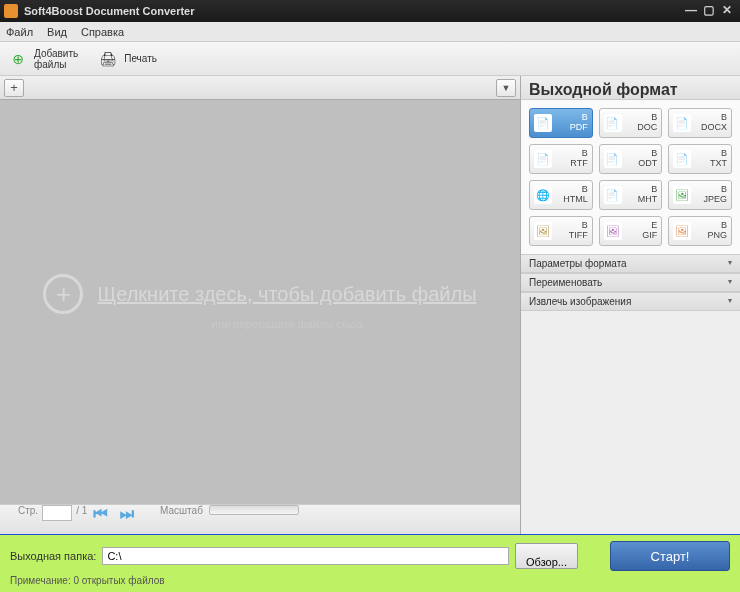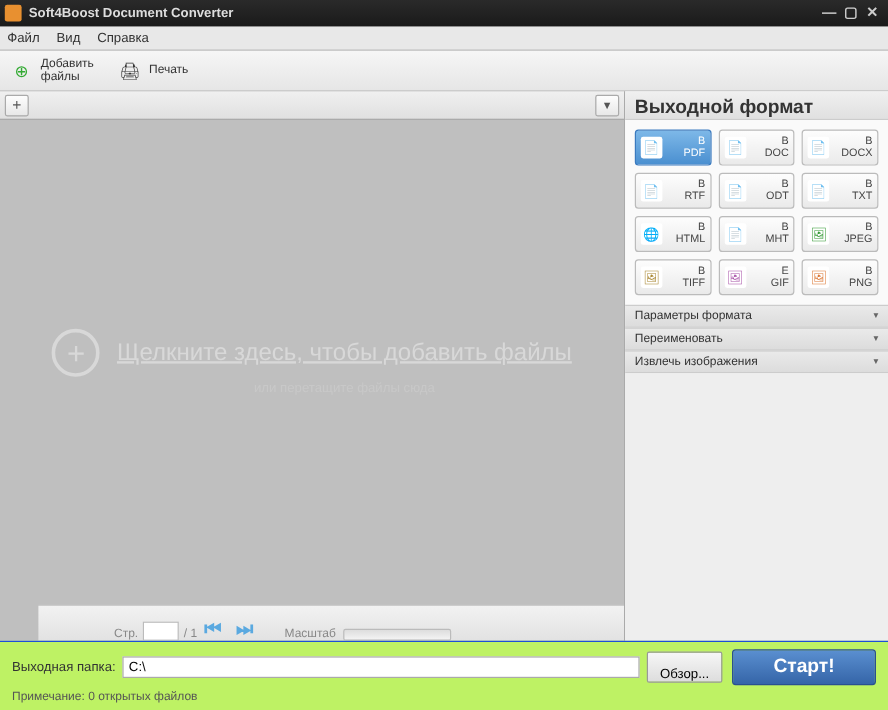--- a/index.html
+++ b/index.html
@@ -18,38 +18,38 @@
 .left-pane { flex: 1; display: flex; flex-direction: column; background: #bfbfbf; border-right: 1px solid #aaa; }
 .tab-strip { height: 24px; background: linear-gradient(#f0f0f0,#e0e0e0); display: flex; align-items: center; padding: 0 4px; border-bottom: 1px solid #aaa; }
 .tab-add { width: 20px; height: 18px; background: linear-gradient(#fdfdfd,#e8e8e8); border: 1px solid #aaa; border-radius: 2px; text-align: center; font-size: 13px; line-height: 16px; color: #555; cursor: pointer; }
 .tab-strip .spacer { flex: 1; }
 .tab-drop { width: 20px; height: 18px; background: linear-gradient(#fdfdfd,#e8e8e8); border: 1px solid #aaa; border-radius: 2px; text-align: center; font-size: 9px; line-height: 16px; color: #555; cursor: pointer; }
 .drop-area { flex: 1; display: flex; flex-direction: column; align-items: center; justify-content: center; color: #d8d8d8; }
 .drop-plus { width: 40px; height: 40px; border: 3px solid #d8d8d8; border-radius: 50%; display: flex; align-items: center; justify-content: center; font-size: 26px; margin-right: 14px; }
 .drop-row { display: flex; align-items: center; }
 .drop-text { font-size: 20px; text-decoration: underline; }
 .drop-sub { font-size: 11px; color: #c8c8c8; margin-top: 4px; margin-left: 54px; }
-.pager { height: 30px; background: linear-gradient(#f2f2f2,#e2e2e2); display: flex; align-items: flex-end; padding: 0 63px; font-size: 10px; color: #888; border-top: 1px solid #ccc; margin-left: 32px; }
+.pager { height: 30px; background: linear-gradient(#f2f2f2,#e2e2e2); display: flex; align-items: flex-start; padding: 0 18px; font-size: 10px; color: #888; border-top: 1px solid #ccc; }
 .pager input[type=text] { width: 30px; height: 16px; font-size: 10px; border: 1px solid #bbb; margin: 0 4px; text-align: center; }
 .pg-icon { font-size: 16px; color: #5aa9e0; margin: 0 6px; cursor: pointer; font-weight: bold; }
 .zoom-slider { width: 90px; height: 10px; background: linear-gradient(#ddd,#f4f4f4); border: 1px solid #bbb; border-radius: 2px; margin-left: 6px; }
 .right-pane { width: 219px; background: #eee; display: flex; flex-direction: column; }
 .rp-header { height: 24px; background: linear-gradient(#f0f0f0,#e0e0e0); border-bottom: 1px solid #ccc; font-size: 16px; font-weight: bold; color: #333; padding: 5px 8px; }
 .format-grid { padding: 8px; display: grid; grid-template-columns: repeat(3, 1fr); gap: 6px; background: #fafafa; }
 .fmt-btn { height: 30px; background: linear-gradient(#fdfdfd,#eaeaea); border: 1px solid #bbb; border-radius: 3px; display: flex; align-items: center; padding: 0 4px; cursor: pointer; font-size: 9px; color: #444; }
 .fmt-btn.selected { background: linear-gradient(#7db8e8,#4a8fd0); border-color: #3a7abf; color: #fff; }
 .fmt-icon { width: 18px; height: 18px; margin-right: 3px; display: flex; align-items: center; justify-content: center; font-size: 11px; border-radius: 2px; }
 .fmt-label { display: flex; flex-direction: column; line-height: 1.1; text-align: right; flex: 1; }
 .accordion { background: linear-gradient(#eaeaea,#dcdcdc); border-top: 1px solid #ccc; border-bottom: 1px solid #ccc; font-size: 10px; color: #333; padding: 3px 8px; display: flex; justify-content: space-between; cursor: pointer; }
 .accordion .chev { font-size: 8px; color: #666; }
 .footer { background: #bef264; padding: 6px 10px; border-top: 1px solid #1d4ed8; }
 .outrow { display: flex; align-items: center; font-size: 11px; color: #333; margin-bottom: 4px; }
 .outrow input { flex: 1; height: 18px; font-size: 11px; border: 1px solid #aaa; margin: 0 6px; padding: 0 4px; background: #fff; }
 .browse-btn { height: 20px; padding: 12px 10px; font-size: 11px; background: linear-gradient(#f6f6f6,#ddd); border: 1px solid #999; border-radius: 2px; cursor: pointer; }
-.start-btn { width: 120px; height: 30px; background: linear-gradient(#5a8fd0,#3565a8); border: 1px solid #2a5090; border-radius: 3px; color: #fff; font-size: 16px; font-weight: bold; cursor: pointer; margin-left: 8px; }
+.start-btn { width: 120px; height: 30px; background: linear-gradient(#5a8fd0,#3565a8); border: 1px solid #2a5090; border-radius: 3px; color: #fff; font-size: 13px; font-weight: normal; cursor: pointer; margin-left: 32px; }
 .note { font-size: 10px; color: #555; }
 .ic-pdf{background:#fff;color:#c33}.ic-doc{background:#fff;color:#36c}.ic-docx{background:#fff;color:#36c}
 .ic-rtf{background:#fff;color:#888}.ic-odt{background:#fff;color:#888}.ic-txt{background:#fff;color:#888}
 .ic-html{background:#fff;color:#08a}.ic-mht{background:#fff;color:#888}.ic-jpeg{background:#fff;color:#393}
 .ic-tiff{background:#fff;color:#a83}.ic-gif{background:#fff;color:#a5a}.ic-png{background:#fff;color:#d73}
 </style>
 </head>
 <body>
 
 <div class="window">

